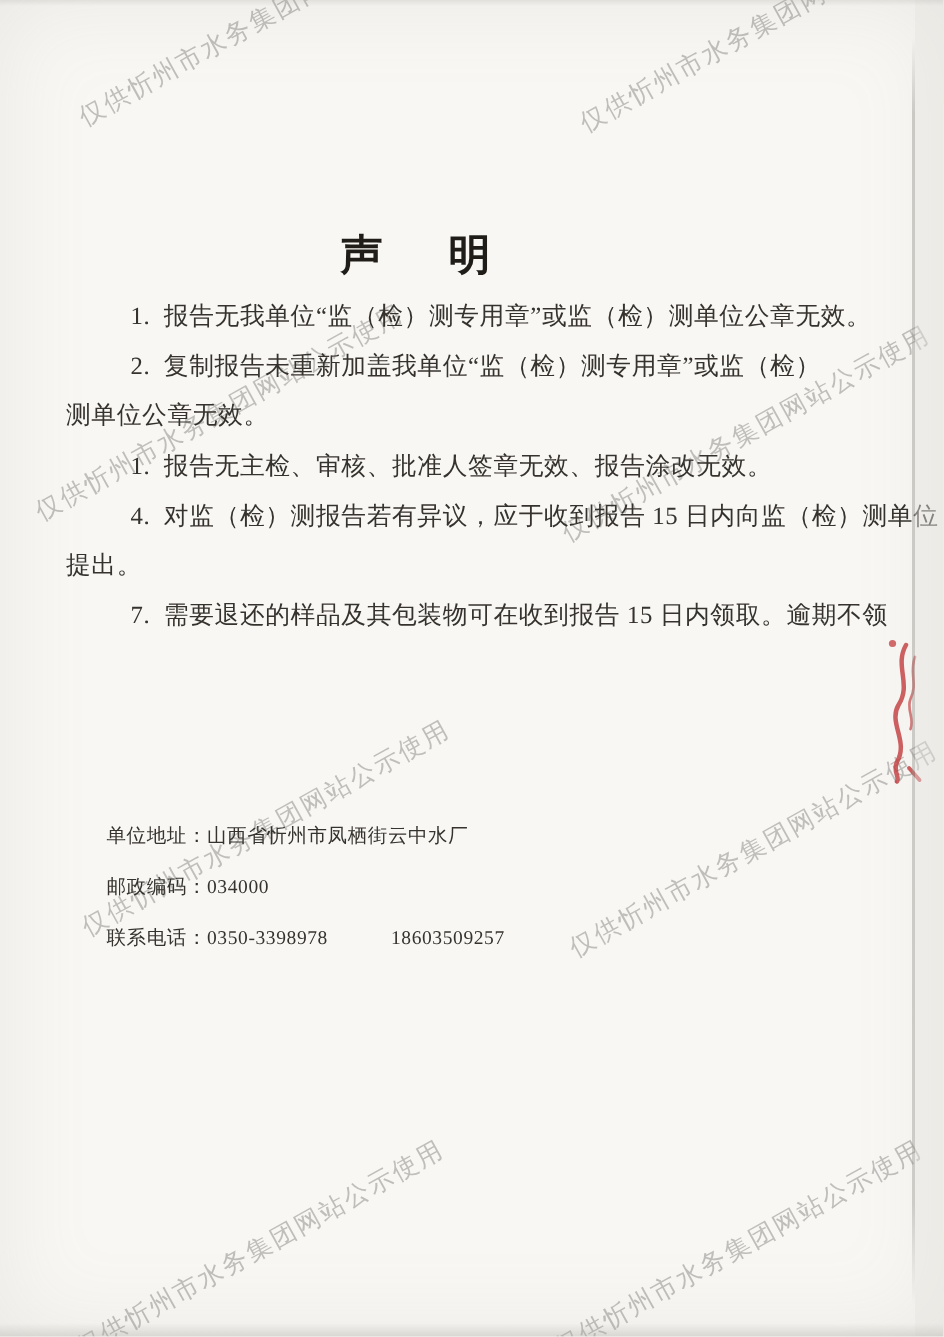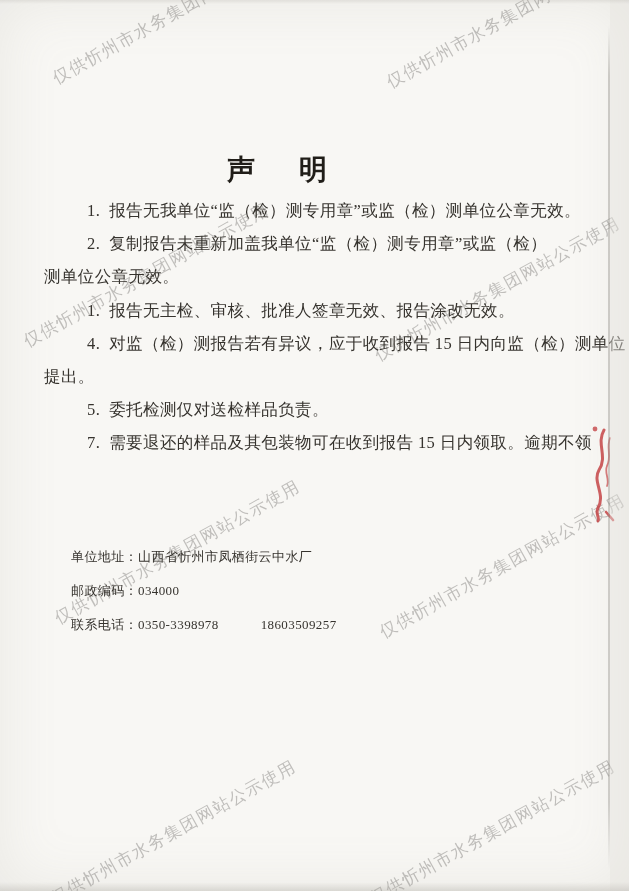--- a/index.html
+++ b/index.html
@@ -85,21 +85,20 @@
 
   <div class="title">声　明</div>
 
   <div class="body-text">
     <div class="bline ind">1.  报告无我单位“监（检）测专用章”或监（检）测单位公章无效。</div>
     <div class="bline ind">2.  复制报告未重新加盖我单位“监（检）测专用章”或监（检）</div>
     <div class="bline">测单位公章无效。</div>
     <div class="bline ind">1.  报告无主检、审核、批准人签章无效、报告涂改无效。</div>
     <div class="bline ind">4.  对监（检）测报告若有异议，应于收到报告 15 日内向监（检）测单位</div>
     <div class="bline">提出。</div>
-    <div class="bline ind">5.  委托检测仅对送检样品负责。</div>
     <div class="bline ind">7.  需要退还的样品及其包装物可在收到报告 15 日内领取。逾期不领</div>
   </div>
 
   <div class="contact">
     <div class="row">
       <span>单位地址：</span><span>山西省忻州市凤栖街云中水厂</span>
     </div>
     <div class="row">
       <span>邮政编码：</span><span>034000</span>
     </div>

